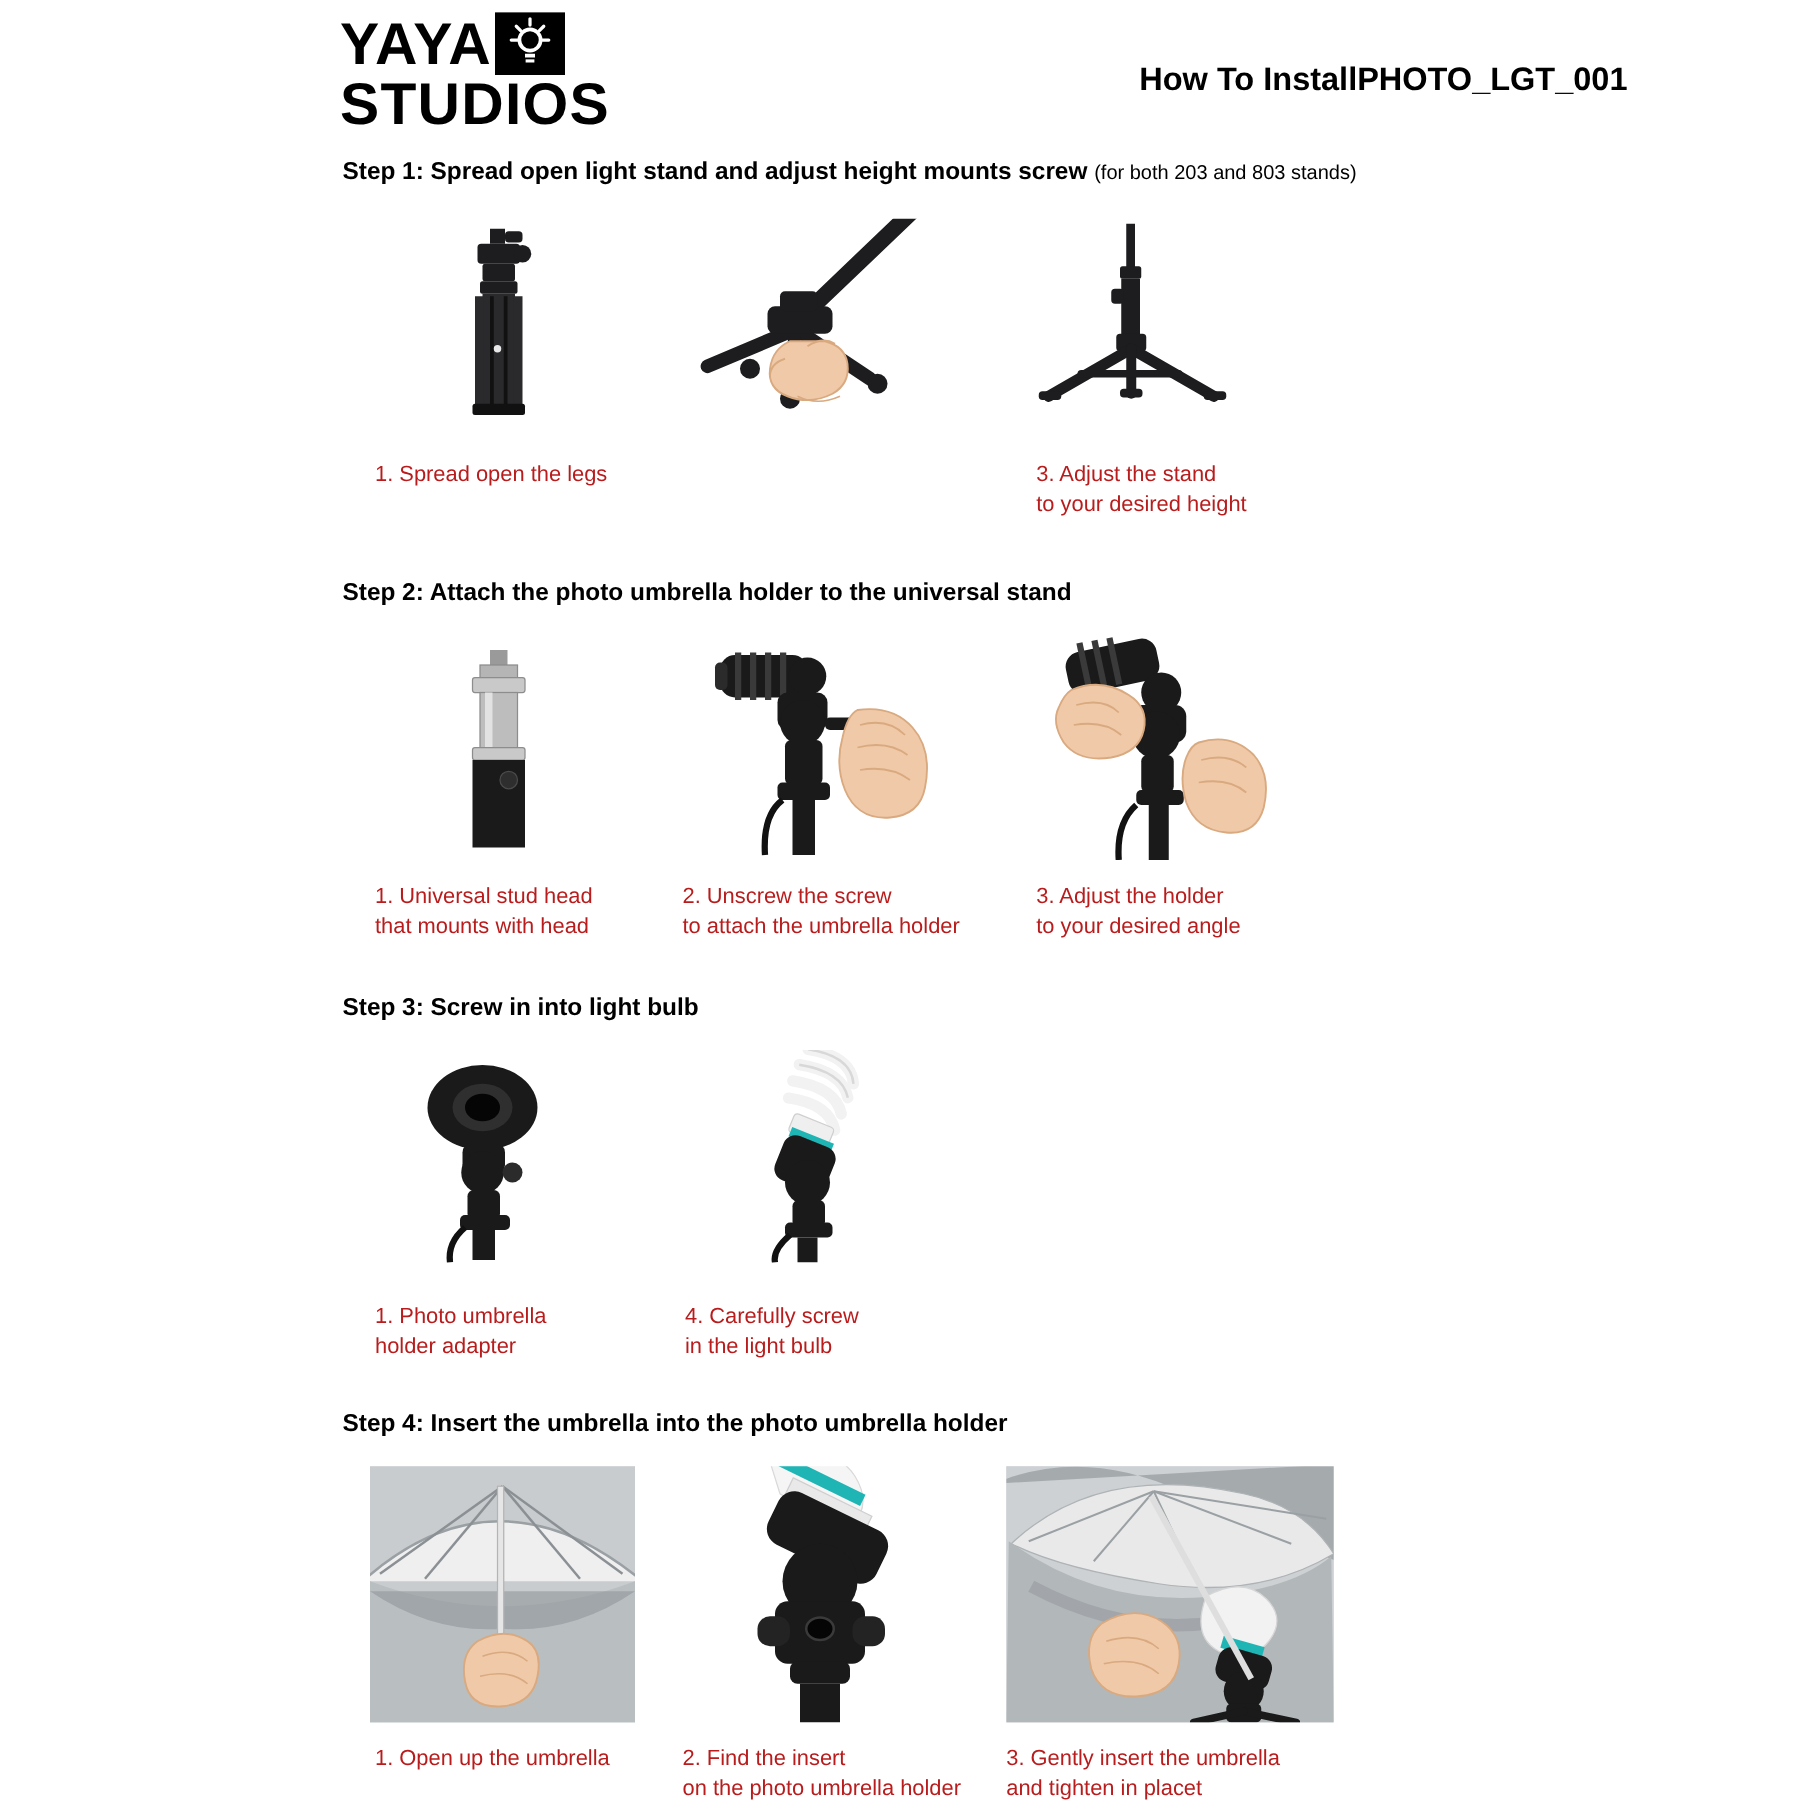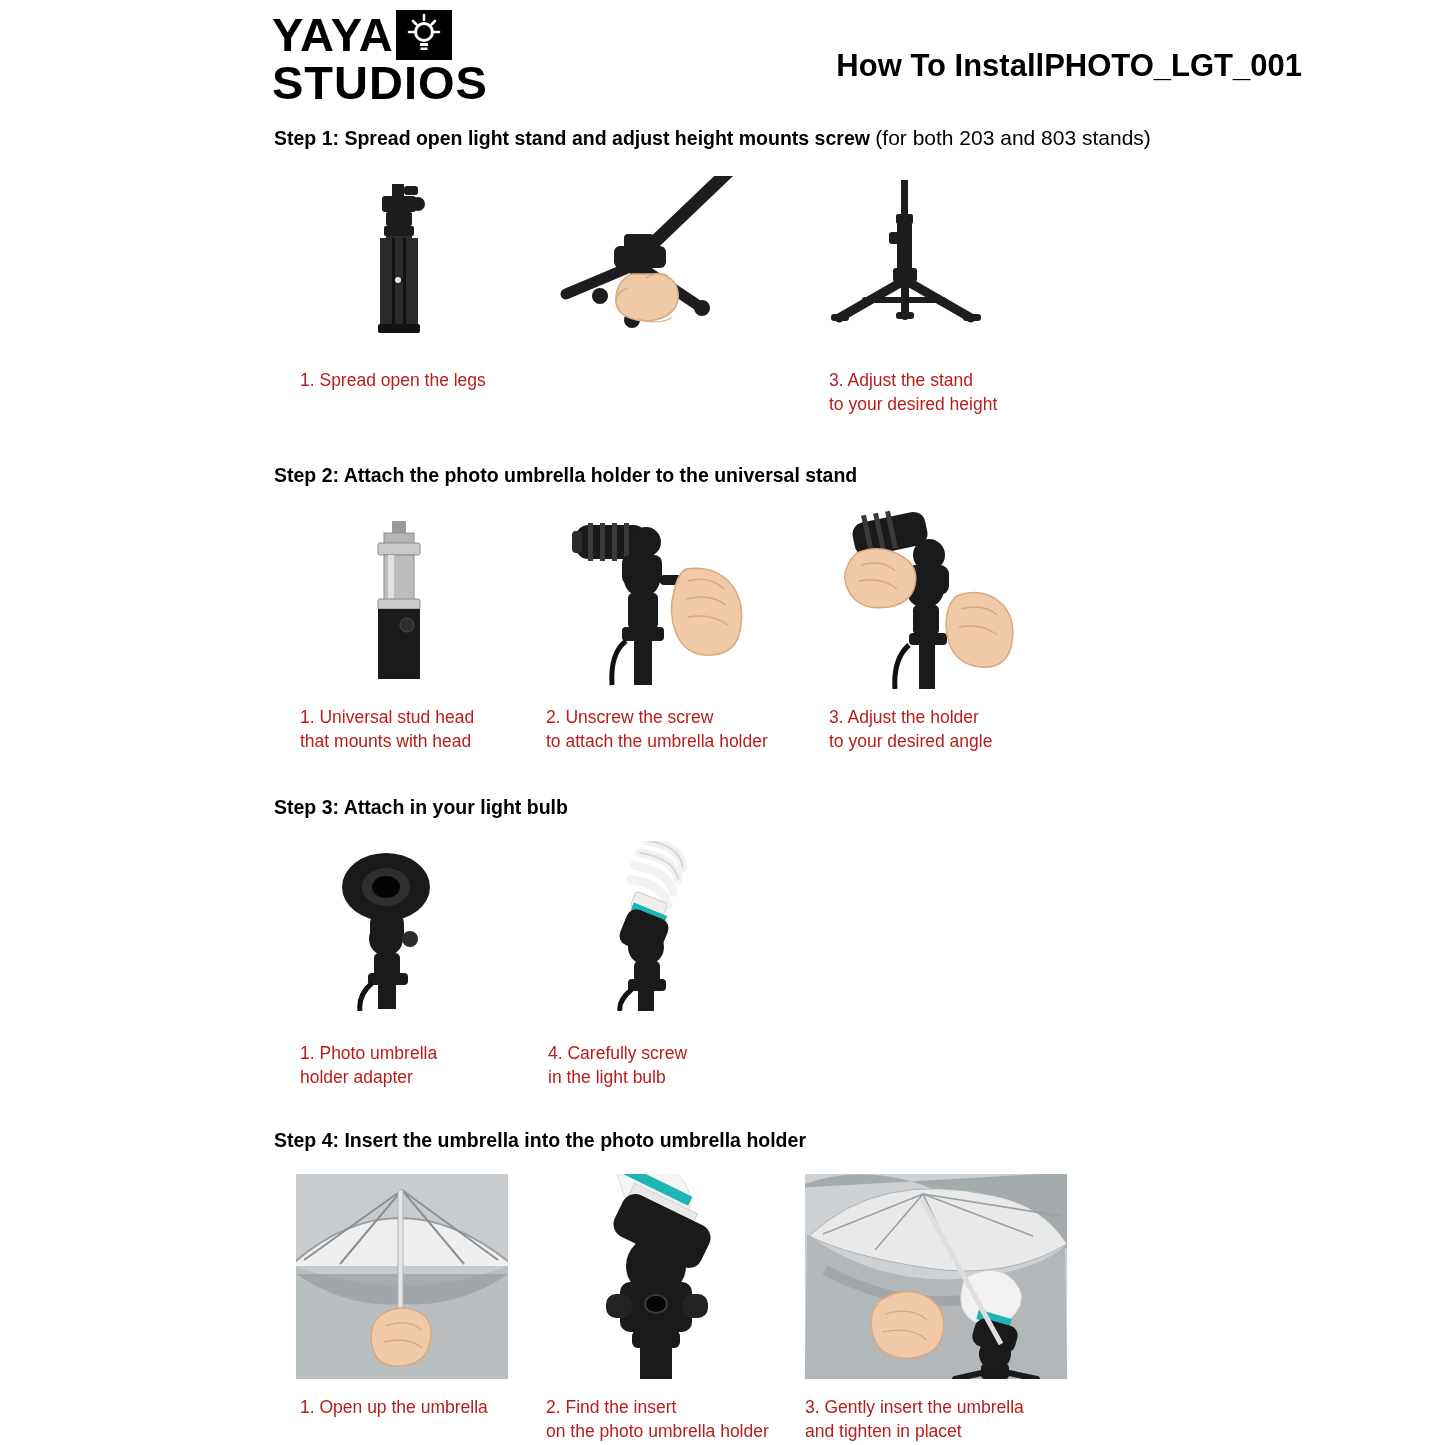--- a/index.html
+++ b/index.html
@@ -46,21 +46,21 @@
     width: 56px;
     height: 50px;
     position: relative;
     background: #000;
     margin-left: 2px;
   }
   .title {
     position: absolute;
     right: 143px;
     top: 48px;
-    font-size: 31px;
+    font-size: 26px;
     font-weight: bold;
     color: #000;
     white-space: nowrap;
   }
   .title .code {
     font-weight: bold;
   }
 
   
   .step {
@@ -68,21 +68,21 @@
     margin: 0;
   }
   .step-heading {
     padding-left: 274px;
     font-size: 19.5px;
     font-weight: bold;
     color: #000;
   }
   .step-heading .note {
     font-weight: normal;
-    font-size: 21px;
+    font-size: 16px;
   }
   .panels {
     display: flex;
     padding-left: 274px;
   }
   .panel {
     position: relative;
   }
   .figure {
     position: relative;
@@ -317,21 +317,21 @@
         </svg>
       </div>
       <div class="caption" style="padding-left:28px;margin-top:16px;">3. Adjust the holder
 to your desired angle</div>
     </div>
   </div>
 </div>
 
 <div class="step" style="margin-top:42px;">
   <div class="step-heading">
-    <span>Step 3: Attach in your light bulb</span>
+    <span>Step 3: Screw in into light bulb</span>
   </div>
 
   <div class="panels" style="margin-top:22px;">
 
     <div class="panel" style="width:262px;">
       <div class="figure" style="height:170px;">
         <svg width="262" height="170" viewBox="0 0 262 170">
           <g fill="#1a1a1a">
             <ellipse cx="112" cy="46" rx="44" ry="34"></ellipse>
             <ellipse cx="112" cy="46" rx="24" ry="19" fill="#2f2f2f"></ellipse>

